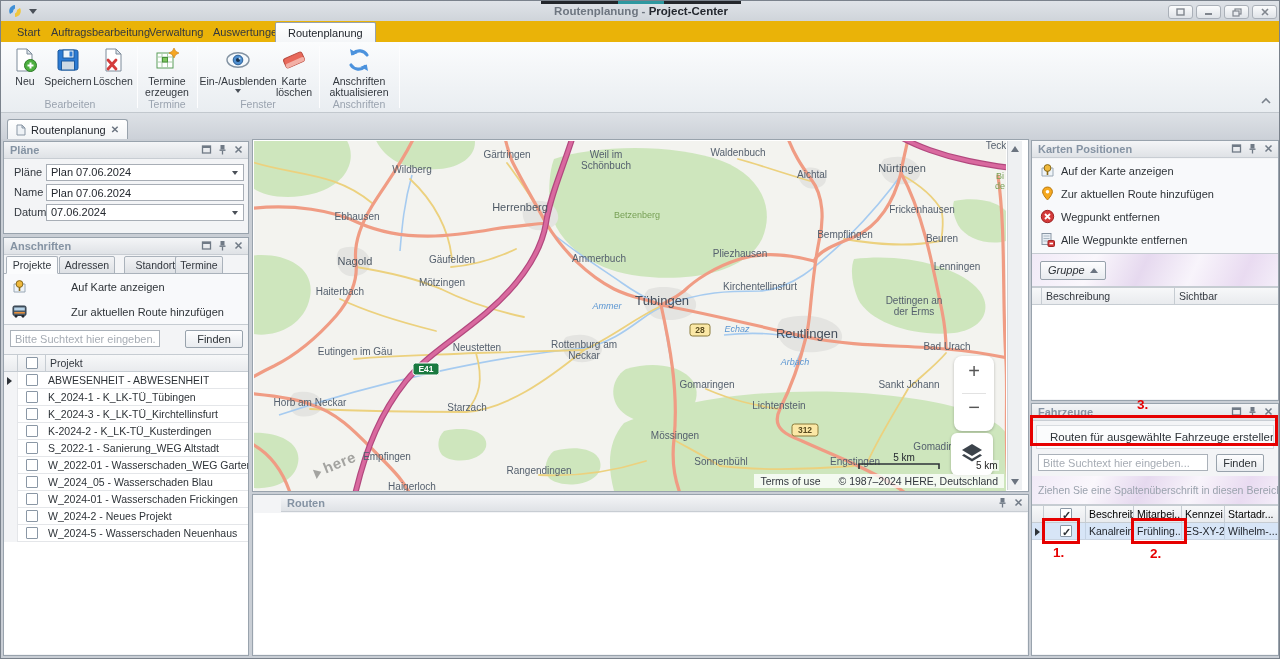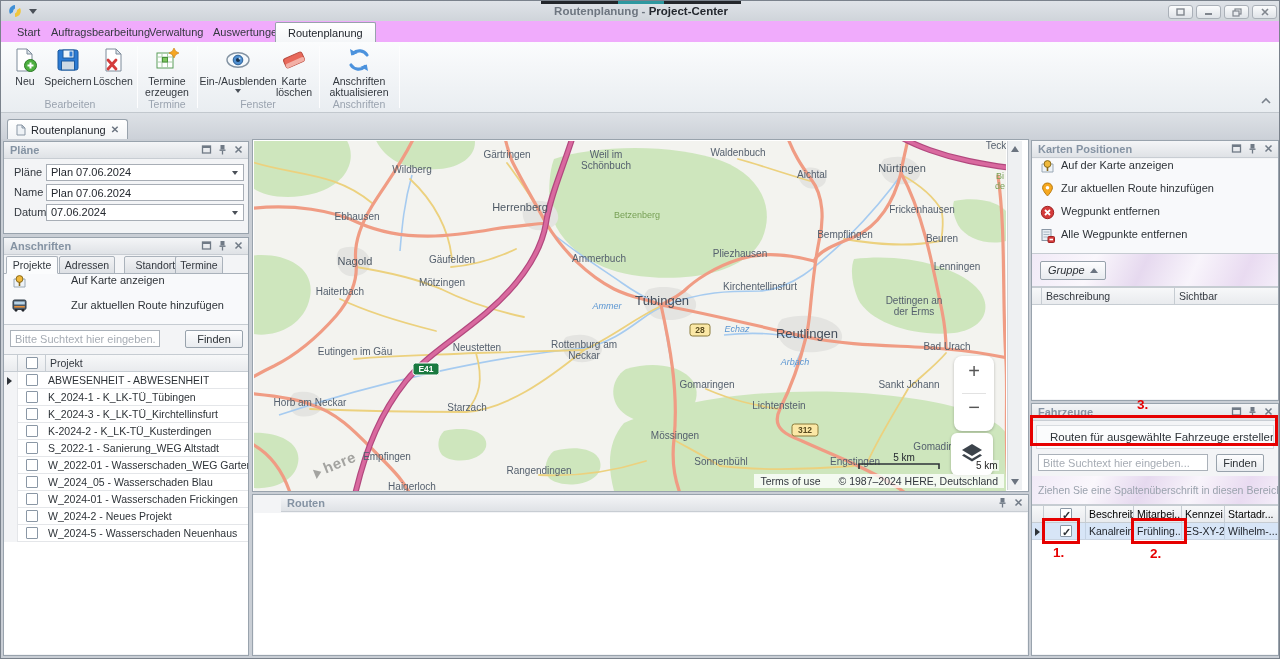--- a/index.html
+++ b/index.html
@@ -1,17 +1,17 @@
 <!DOCTYPE html>
 <html><head>
 <meta charset="utf-8">
 <style>
   html,body{margin:0;padding:0;background:#9aa0a8;}
   *{box-sizing:border-box;font-family:"Liberation Sans",sans-serif;}
-  #win{position:relative;width:1280px;height:659px;background:#f0abfc;border:1px solid #7a828c;overflow:hidden;}
+  #win{position:relative;width:1280px;height:659px;background:#eab308;border:1px solid #7a828c;overflow:hidden;}
 
   
   #titlebar{position:absolute;left:0;top:0;width:1280px;height:20px;background:linear-gradient(#dfe3e8,#cfd4da);}
   #app-icon{position:absolute;left:7px;top:3px;}
   #qa-caret{position:absolute;left:28px;top:8px;width:0;height:0;border-left:4px solid transparent;border-right:4px solid transparent;border-top:5px solid #4a5058;}
   #title-strip{position:absolute;left:540px;top:0;width:200px;height:3px;background:#23262b;}
   #title-strip .teal{position:absolute;left:77px;top:0;width:46px;height:3px;background:#2e98a0;}
   #title-text{position:absolute;left:0;top:0;width:100%;text-align:center;font-size:11.5px;line-height:21px;}
   #title-text .pre{color:#6e7680;font-weight:bold;}
   #title-text .bold{color:#23272e;font-weight:bold;}
@@ -68,21 +68,21 @@
   .combo .arr{position:absolute;right:1px;top:1px;width:14px;height:13px;display:flex;align-items:center;justify-content:center;}
   .combo .arr:after{content:"";border-left:3.5px solid transparent;border-right:3.5px solid transparent;border-top:4px solid #4a5058;}
   #plaene input{position:absolute;left:42px;width:198px;height:17px;border:1px solid #a8aeb6;font-size:11px;color:#23272e;padding:0 4px;}
 
   
   #anschriften{left:2px;top:98px;width:246px;height:419px;}
   #a-tabs{position:absolute;left:0;top:18px;width:100%;height:18px;border-bottom:1px solid #aab2bb;}
   .atab{position:absolute;top:0;height:18px;line-height:17px;text-align:center;font-size:10.5px;color:#33383f;background:linear-gradient(#f2f3f5,#dee1e5);border:1px solid #aab2bb;border-radius:2px 2px 0 0;}
   .atab.active{background:#fbfcfd;border-bottom:1px solid #fbfcfd;font-weight:normal;}
   .actionbox{position:absolute;background:#f8f9fb;border-bottom:1px solid #c6ccd2;}
-  .action-row{display:flex;align-items:flex-start;gap:6px;padding-left:8px;font-size:11px;color:#2e3338;}
+  .action-row{display:flex;align-items:center;gap:6px;padding-left:8px;font-size:11px;color:#2e3338;}
   #a-actions{left:0;top:36px;width:100%;height:51px;}
   #a-actions .action-row{height:25px;gap:44px;}
   #anschriften .searchrow{position:absolute;left:0;top:90px;width:100%;height:24px;}
   #a-search{left:6px;top:2px;width:150px;}
   #a-find{left:181px;top:2px;width:58px;}
   #a-gridhead{top:116px;}
   #a-gridbody{top:134px;bottom:1px;overflow:hidden;}
   .grid-row{display:flex;height:17px;border-bottom:1px solid #e4e6e9;align-items:center;}
   .grid-row .ind{width:14px;height:17px;flex:none;border-right:1px solid #e4e6e9;background:#f3f4f6;}
   .grid-row .cbcell{width:28px;flex:none;display:flex;justify-content:center;}

